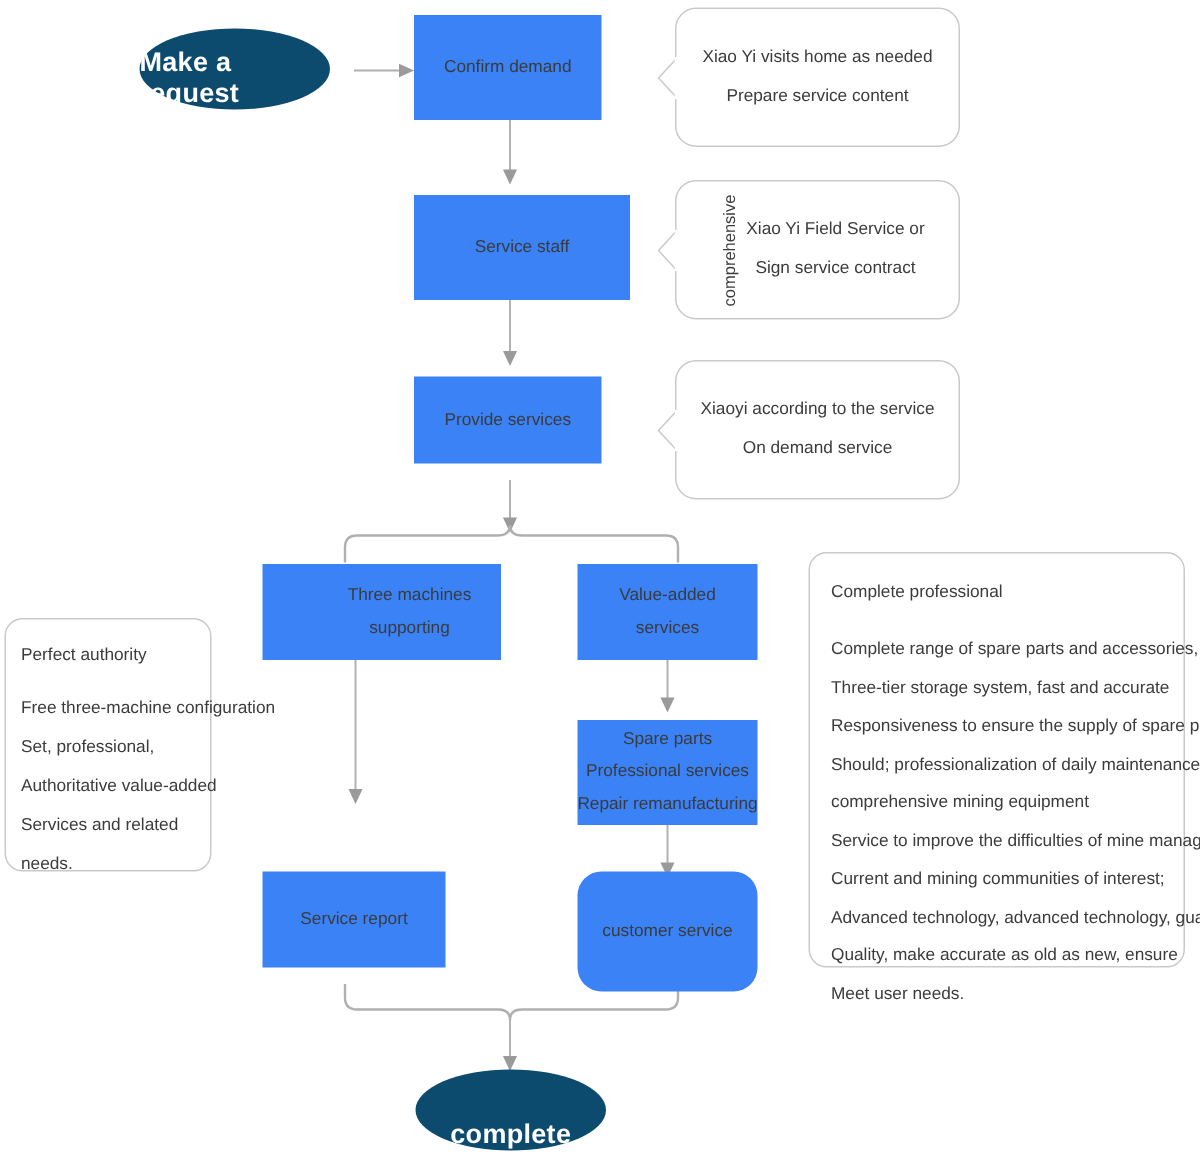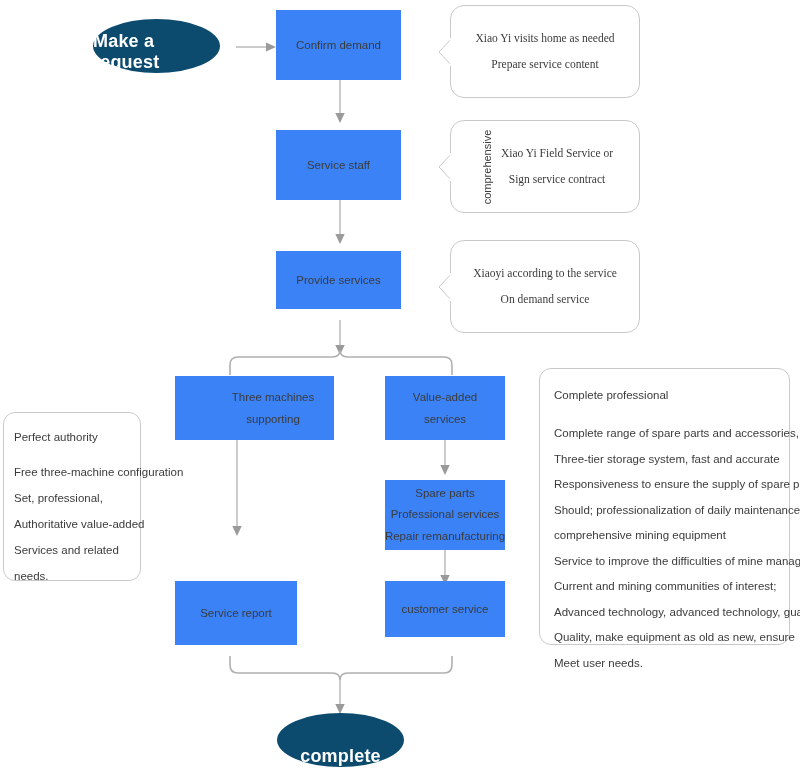--- a/index.html
+++ b/index.html
@@ -67,21 +67,21 @@
   }
   .callout-body {
     height: 100%;
     display: flex;
     flex-direction: column;
     align-items: center;
     justify-content: center;
     line-height: 2.2;
     text-align: center;
   }
-  .callout-body .ln { display: block; white-space: nowrap; font-family: Liberation Serif, serif; }
+  .callout-body .ln { display: block; white-space: nowrap; }
 
   .vlabel {
     position: absolute;
     left: 30px;
     top: 50%;
     transform: translateY(-50%) rotate(180deg);
     writing-mode: vertical-rl;
     font-size: 11px;
     color: #3b3b3b;
     white-space: nowrap;
@@ -180,21 +180,21 @@
   </svg>
 
   <div class="ellipse" style="left:93px; top:19px; width:127px; height:54px;">
     <span>Make a request</span>
   </div>
 
   <div class="pbox" style="left:276px; top:10px; width:125px; height:70px;">
     <span class="ln">Confirm demand</span>
   </div>
 
-  <div class="pbox" style="left:276px; top:130px; width:125px; height:70px;">
+  <div class="pbox" style="left:276px; top:130px; width:144px; height:70px;">
     <span class="ln">Service staff</span>
   </div>
 
   <div class="pbox" style="left:276px; top:251px; width:125px; height:58px;">
     <span class="ln">Provide services</span>
   </div>
 
   <div class="pbox" style="left:175px; top:376px; width:122px; height:64px;padding-left:37px;">
     <span class="ln">Three machines</span>
     <span class="ln">supporting</span>
@@ -208,21 +208,21 @@
   <div class="pbox" style="left:385px; top:480px; width:120px; height:70px; line-height:1.85;">
     <span class="ln">Spare parts</span>
     <span class="ln">Professional services</span>
     <span class="ln">Repair remanufacturing</span>
   </div>
 
   <div class="pbox" style="left:175px; top:581px; width:122px; height:64px;">
     <span class="ln">Service report</span>
   </div>
 
-  <div class="pbox" style="left:385px; top:581px; width:120px; height:56px;">
+  <div class="pbox" style="left:385px; top:581px; width:120px; height:80px;border-radius:16px;">
     <span class="ln">customer service</span>
   </div>
 
   <div class="ellipse" style="left:277px; top:713px; width:127px; height:54px;">
     <span>complete</span>
   </div>
 
   <div class="callout" style="left:450px; top:5px; width:188px; height:91px;">
     <svg class="notch" viewBox="0 0 14 28">
       <path d="M 14,0 L 1,14 L 14,28" fill="#ffffff" stroke="#c9c9c9" stroke-width="1"></path>
@@ -269,17 +269,17 @@
   <div class="note" id="note-right" style="left:539px; top:368px; width:251px; height:277px;">
     <span class="note-title">Complete professional</span>
     <span class="note-line">Complete range of spare parts and accessories, perfect</span>
     <span class="note-line">Three-tier storage system, fast and accurate</span>
     <span class="note-line">Responsiveness to ensure the supply of spare parts</span>
     <span class="note-line">Should; professionalization of daily maintenance of</span>
     <span class="note-line">comprehensive mining equipment</span>
     <span class="note-line">Service to improve the difficulties of mine management</span>
     <span class="note-line">Current and mining communities of interest;</span>
     <span class="note-line">Advanced technology, advanced technology, guarantee</span>
-    <span class="note-line">Quality, make equipment as old as new, ensure</span>
+    <span class="note-line">Quality, make accurate as old as new, ensure</span>
     <span class="note-line">Meet user needs.</span>
   </div>
 
 </div>
 
 </body></html>

